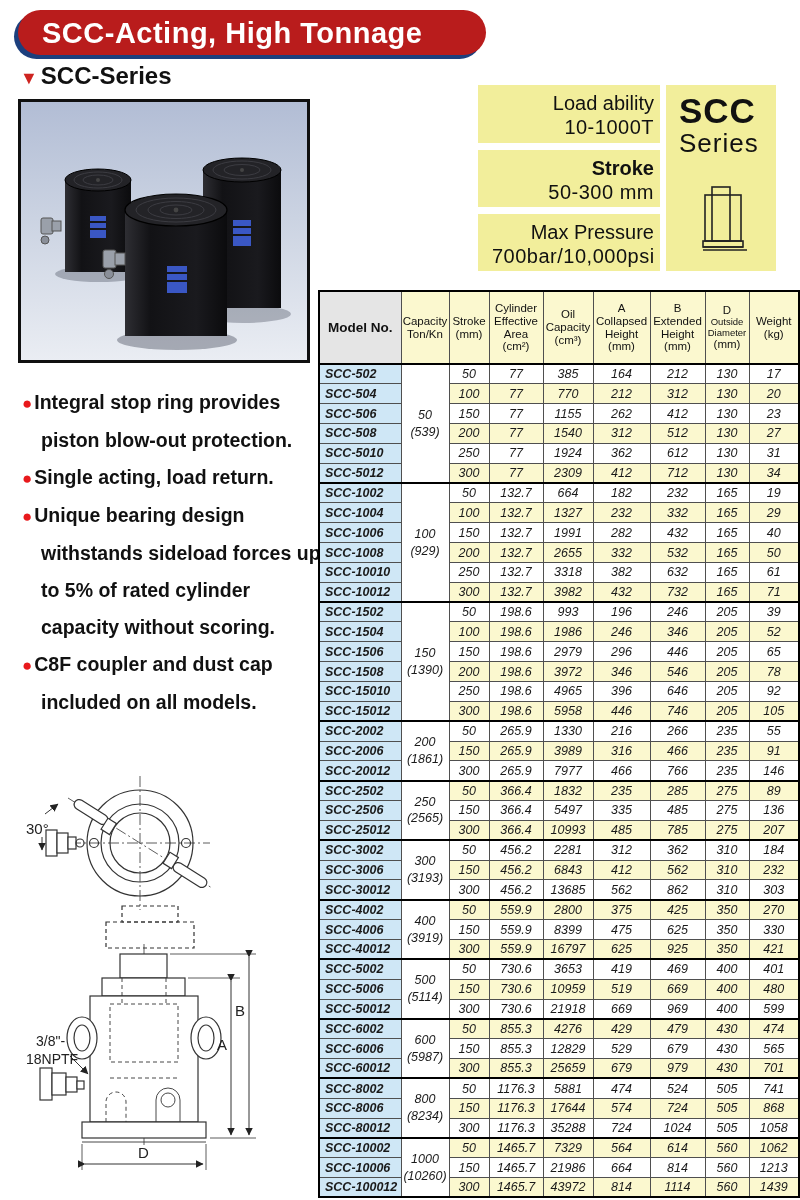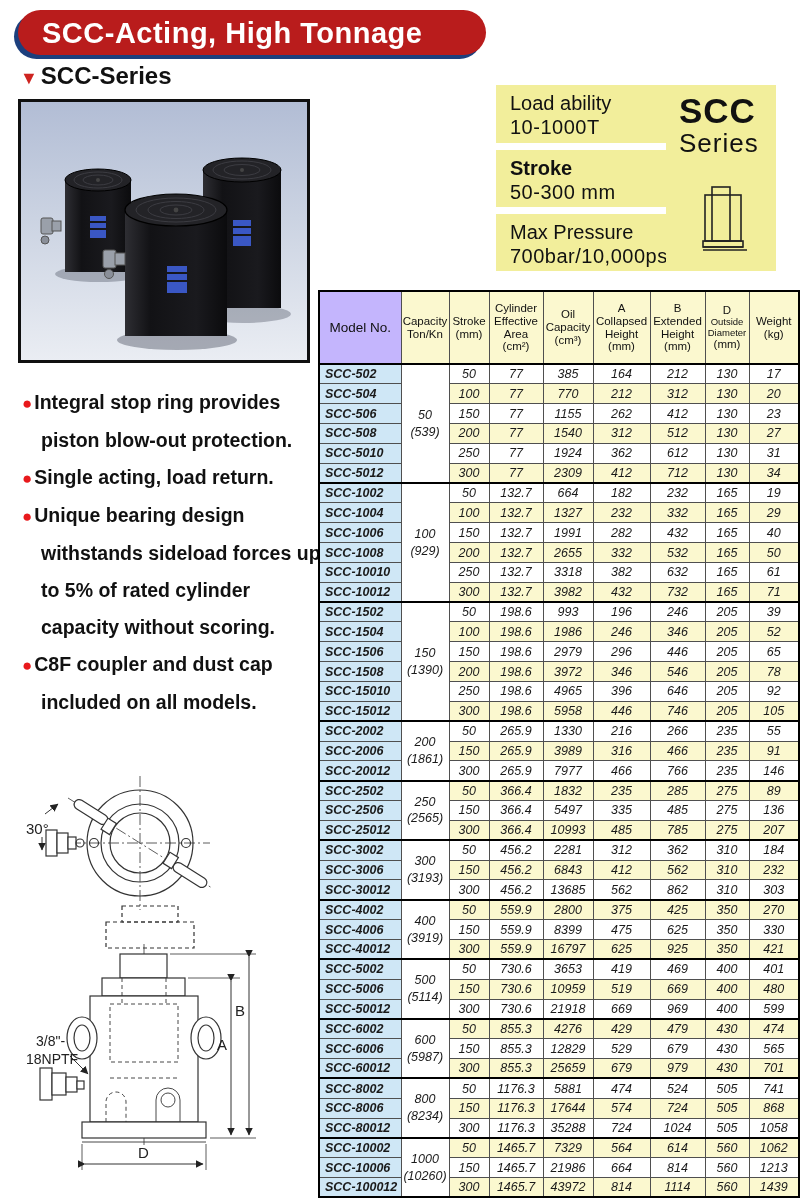--- a/index.html
+++ b/index.html
@@ -14,21 +14,21 @@
 
   .series-row{position:absolute;left:20px;top:62px;font-size:24px;font-weight:700;}
   .series-row .tri{color:#CE2420;font-size:18px;margin-right:3px;}
 
   
   .photo{position:absolute;left:18px;top:99px;width:286px;height:258px;
          border:3px solid #101010;box-sizing:content-box;}
   .photo svg{display:block;}
 
   
-  .spec-col{position:absolute;left:496px;top:85px;width:182px;}
+  .spec-col{position:absolute;left:478px;top:85px;width:182px;text-align:right;}
   .spec-box{background:#F2EE9B;margin-bottom:7px;padding:7px 6px 7px 14px;box-sizing:border-box;}
   .spec-box .lab{font-size:20px;line-height:23px;}
   .spec-box .val{font-size:20px;font-weight:normal;line-height:24px;letter-spacing:.5px;}
   .spec-box.b2 .lab{font-weight:bold;}
 
   .series-box{position:absolute;left:666px;top:85px;width:110px;height:186px;
               background:#F2EE9B;box-sizing:border-box;padding:8px 0 0 13px;}
   .series-box .nm{font-size:35px;font-weight:bold;letter-spacing:1px;line-height:36px;}
   .series-box .sb{font-size:26px;letter-spacing:1px;line-height:28px;}
   .series-box svg{position:absolute;left:33px;bottom:14px;}
@@ -43,21 +43,21 @@
   .drawing text{font-family:"Liberation Sans",sans-serif;fill:#222;}
 
   
   table.spec-table{position:absolute;left:318px;top:290px;width:480px;
                    border-collapse:collapse;table-layout:fixed;
                    border:2px solid #000;}
   .spec-table th,.spec-table td{border:1px solid #4f4f4f;padding:0;overflow:hidden;}
   .spec-table thead tr{height:73px;}
   .spec-table th{background:#FBF8CF;font-weight:normal;font-size:11.5px;line-height:1.12;
                  vertical-align:middle;text-align:center;}
-  .spec-table th.model{background:#c4b5fd;font-size:13.5px;}
+  .spec-table th.model{background:#e5e5e5;font-size:13.5px;font-weight:bold;}
   .spec-table th .sm{font-size:9.5px;display:block;}
   .spec-table th span{display:block;}
   .spec-table tbody tr{height:19.85px;}
   .spec-table tbody tr.group-start td{border-top:2px solid #000;}
   .spec-table td{font-size:12.5px;font-style:italic;text-align:center;color:#1a1a1a;
                  background:#fff;}
   .spec-table td.model{background:#CFE7F6;text-align:left;padding-left:5px;font-weight:bold;font-style:italic;}
   .spec-table tr.alt td.num{background:#FBF8CF;}
   .spec-table td.cap{background:#fff;line-height:1.35;}
 </style>

